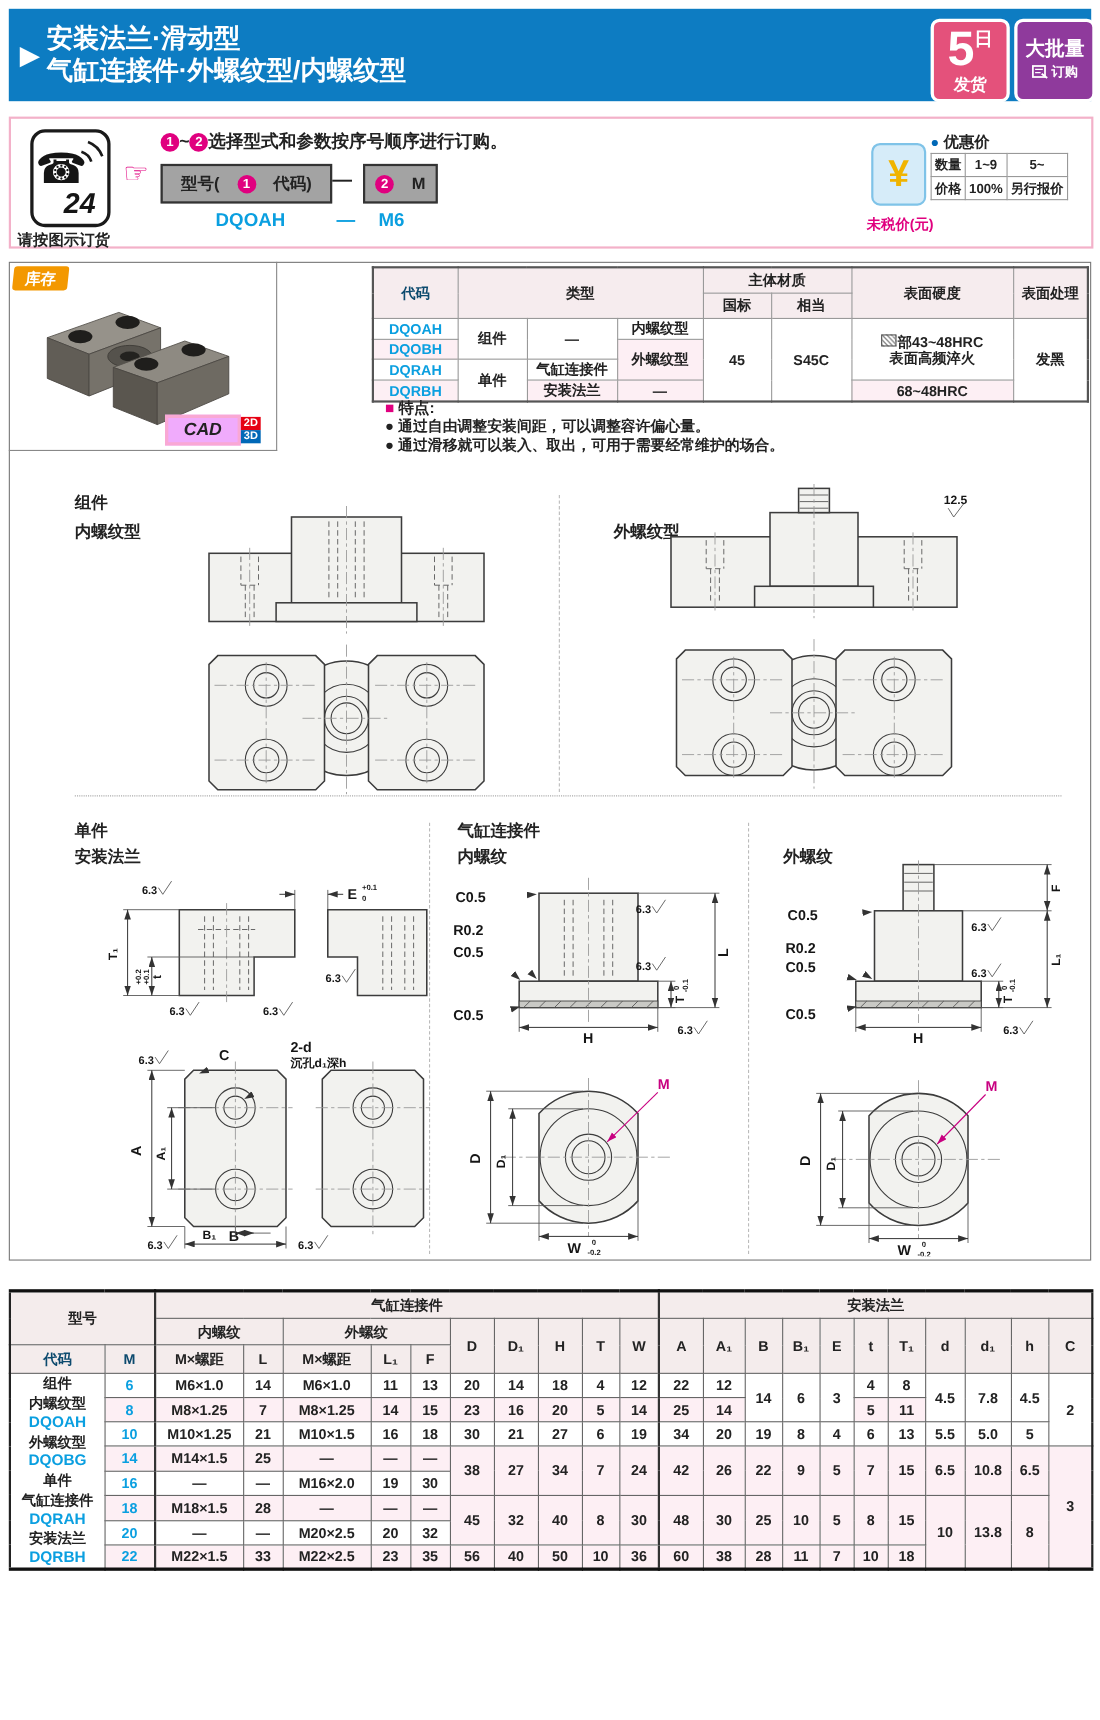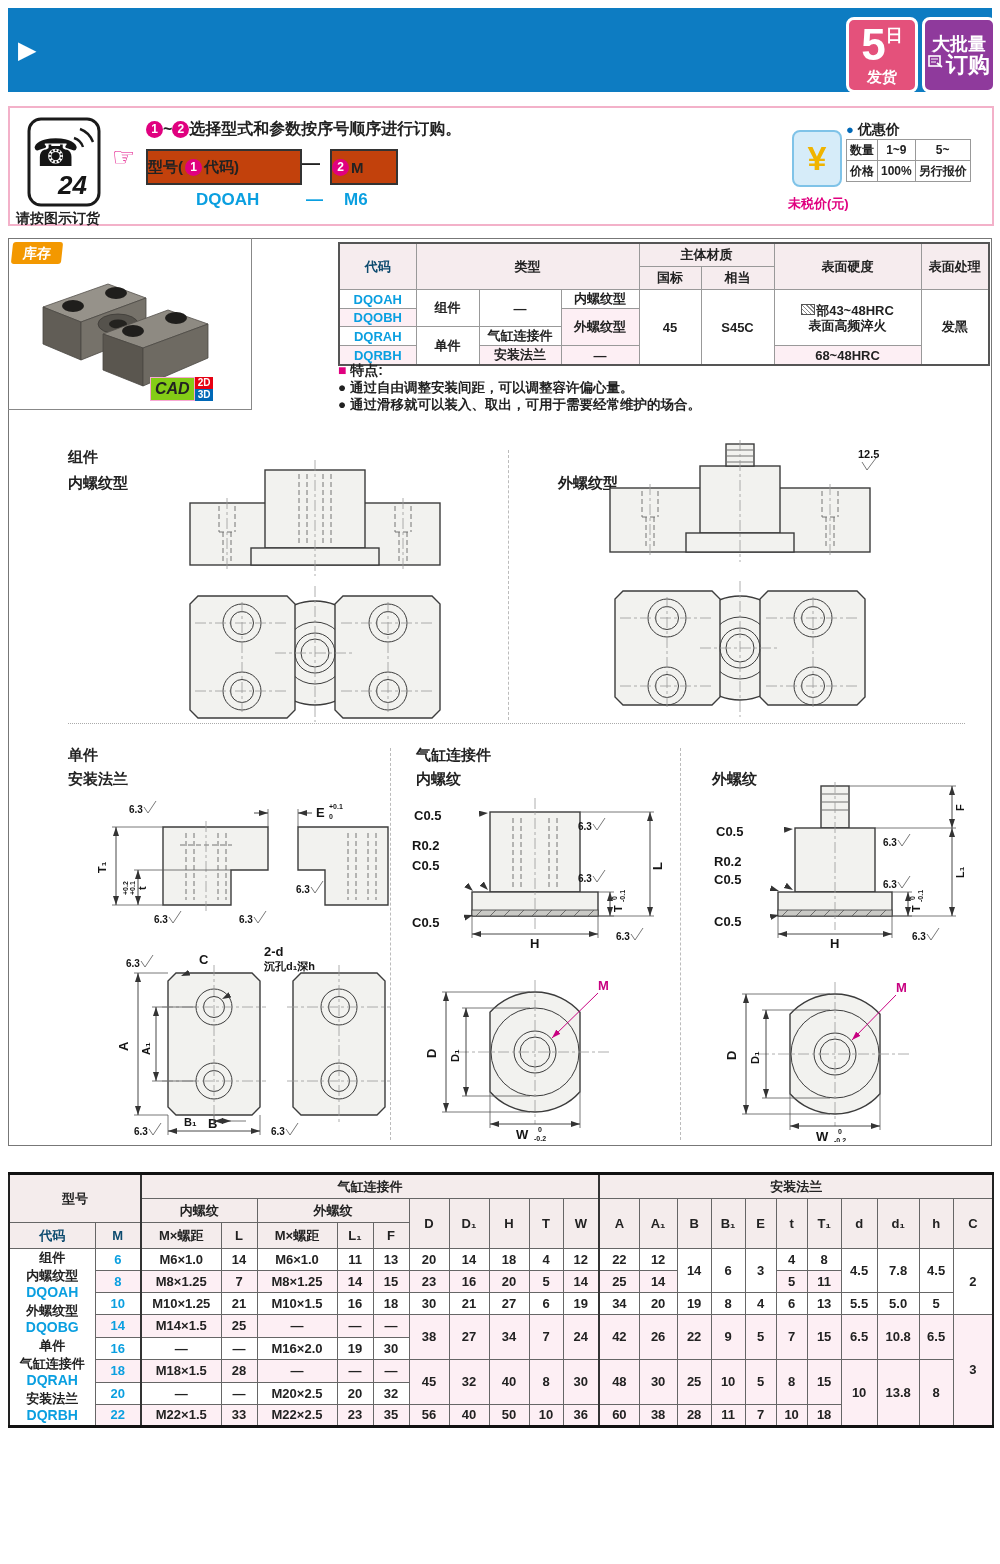--- a/index.html
+++ b/index.html
@@ -10,62 +10,62 @@
   .title{color:#fff;font-weight:bold;font-size:48px;margin-left:14px;letter-spacing:2px;white-space:nowrap}
   .tri{color:#fff;font-size:24px;margin:0 6px 0 10px}
   .subs{color:#fff;font-weight:bold;font-size:24px;line-height:29px;white-space:nowrap}
   .badge{position:absolute;top:9px;height:70px;border:3px solid #fff;border-radius:8px;color:#fff;display:flex;flex-direction:column;align-items:center;justify-content:center;font-weight:bold}
   #badge5{left:838px;width:66px;background:#e4517b}
   #badgeBulk{left:914px;width:68px;background:#8f3a9c}
   .b5row{display:flex;align-items:flex-start;line-height:1}
   .b5num{font-size:44px}.b5day{font-size:17px;margin-top:4px}
   .b5ship{font-size:15px;margin-top:1px}
   .bulk1{font-size:18px;line-height:20px}
-  .bulkrow{display:flex;align-items:flex-start;gap:2px;font-size:22px;line-height:22px}
+  .bulkrow{display:flex;align-items:center;gap:2px;font-size:12px;line-height:22px}
   
   #orderbox{left:8px;top:106px;width:982px;height:116px;border:2px solid #f3b1c9;background:#fff}
   .caption{left:16px;top:210px;font-size:14px;font-weight:bold}
   .hand{left:112px;top:142px;font-size:26px;color:#e0007f}
   .instr{left:146px;top:119px;font-size:16px;font-weight:bold}
   .circ{display:inline-block;width:17px;height:17px;border-radius:50%;background:#e0007f;color:#fff;font-size:12px;font-weight:bold;text-align:center;line-height:17px;vertical-align:1px}
-  .obox{border:2px solid #333;background:#c2410c;display:flex;align-items:center;font-size:15px;font-weight:bold;gap:2px}
+  .obox{border:2px solid #333;background:#a3a3a3;display:flex;align-items:center;justify-content:center;font-size:15px;font-weight:bold;gap:16px}
   #box1{left:146px;top:149px;width:152px;height:32px}
   #box2{left:330px;top:149px;width:64px;height:32px}
   .odash{left:302px;top:153px;font-size:18px;font-weight:bold}
   .ex{font-size:17px;font-weight:bold;color:#0a9fe0}
   
   #yenicon{left:792px;top:130px;width:46px;height:53px;background:#d6ecf9;border:2px solid #7fc3e8;border-radius:8px;display:flex;align-items:center;justify-content:center;font-size:34px;font-weight:bold;color:#f0b400}
   .pricetitle{left:846px;top:121px;font-size:14px;font-weight:bold}
   .bluedot{color:#0068b7;font-size:13px}
   table.price{left:846px;top:139px;position:absolute;border-collapse:collapse;font-size:12px;font-weight:bold}
   table.price td{border:1px solid #999;height:20px;text-align:center;padding:0 3px}
   .pricenote{left:788px;top:195px;font-size:13px;font-weight:bold;color:#e0007f}
   
   #mainbox{left:8px;top:238px;width:982px;height:906px;border:1px solid #777;background:#fff}
   #prodbox{left:8px;top:238px;width:243px;height:171px;border-right:1px solid #888;border-bottom:1px solid #888}
   #stockbadge{left:12px;top:242px;width:50px;height:22px;background:#f39800;border-radius:3px;color:#fff;font-weight:bold;font-size:14px;text-align:center;line-height:22px;transform:skewX(-6deg)}
   #cadbadge{left:150px;top:377px;display:flex;align-items:center}
-  .cadtxt{border:1px solid #f9a8d4;background:#84cc16;font-style:italic;font-weight:bold;font-size:16px;padding:2px 4px;line-height:18px}
+  .cadtxt{border:3px solid #f9a8d4;background:#f0abfc;font-style:italic;font-weight:bold;font-size:16px;padding:2px 14px;line-height:18px}
   .cdcol{display:flex;flex-direction:column}
   .c2d{background:#e60012;color:#fff;font-size:10px;font-weight:bold;padding:0 3px;line-height:12px}
   .c3d{background:#0068b7;color:#fff;font-size:10px;font-weight:bold;padding:0 3px;line-height:12px}
   
   table.spec{left:338px;top:242px;position:absolute;border-collapse:collapse;table-layout:fixed;font-weight:bold}
   table.spec th,table.spec td{border:1px solid #999;text-align:center;padding:0}
   table.spec{border:2px solid #555}
   table.spec th{background:#f6ecee;font-size:13px;height:22px}
   table.spec td{font-size:13px;height:17px}
   .codecell{color:#0a9fe0;font-size:14px}
   tr.pink td{background:#fdeff4}
   td.mw,th.mw{background:#fff}
   .mgt{color:#0c4a6e}
   .hatch{display:inline-block;width:12px;height:9px;margin-right:1px;border:1px solid #555;background:repeating-linear-gradient(45deg,#888 0,#888 1px,#fff 1px,#fff 3px)}
   .hardcell{font-size:12px;line-height:15px}
   
-  .feat{left:338px;top:362px;font-size:14px;font-weight:bold;line-height:17px}
+  .feat{left:350px;top:362px;font-size:14px;font-weight:bold;line-height:17px}
   .featsq{color:#e0007f}
   .featline{font-size:13.5px;line-height:17px}
   
   .seclabel{font-size:15px;font-weight:bold;white-space:nowrap}
   .vdash{border-left:1px dashed #bbb;width:0}
   .hdash{border-top:1px dotted #aaa;height:0}
   
   svg .part{fill:#f2f2ef;stroke:#3c3c3c;stroke-width:1.4}
   svg .in{stroke:#3c3c3c;stroke-width:1;fill:none}
   svg .hid{stroke:#666;stroke-width:0.9;fill:none;stroke-dasharray:5 3}
@@ -103,20 +103,24 @@
       <path d="M0,0 L9,3 L0,6 z" fill="#333"></path>
     </marker>
     <marker id="ahm" markerWidth="10" markerHeight="8" refX="9" refY="3" orient="auto-start-reverse" markerUnits="userSpaceOnUse">
       <path d="M0,0 L9,3 L0,6 z" fill="#c80080"></path>
     </marker>
   </defs>
 </svg>
 
 <div id="banner" class="abs">
   <span class="tri">▶</span>
+  <span class="subs">
+    <span>安装法兰·滑动型</span><br>
+    <span>气缸连接件·外螺纹型/内螺纹型</span>
+  </span>
   <span id="badge5" class="badge">
     <span class="b5row">
       <span class="b5num">5</span>
       <span class="b5day">日</span>
     </span>
     <span class="b5ship">发货</span>
   </span>
   <span id="badgeBulk" class="badge">
     <span class="bulk1">大批量</span>
     <span class="bulkrow">

